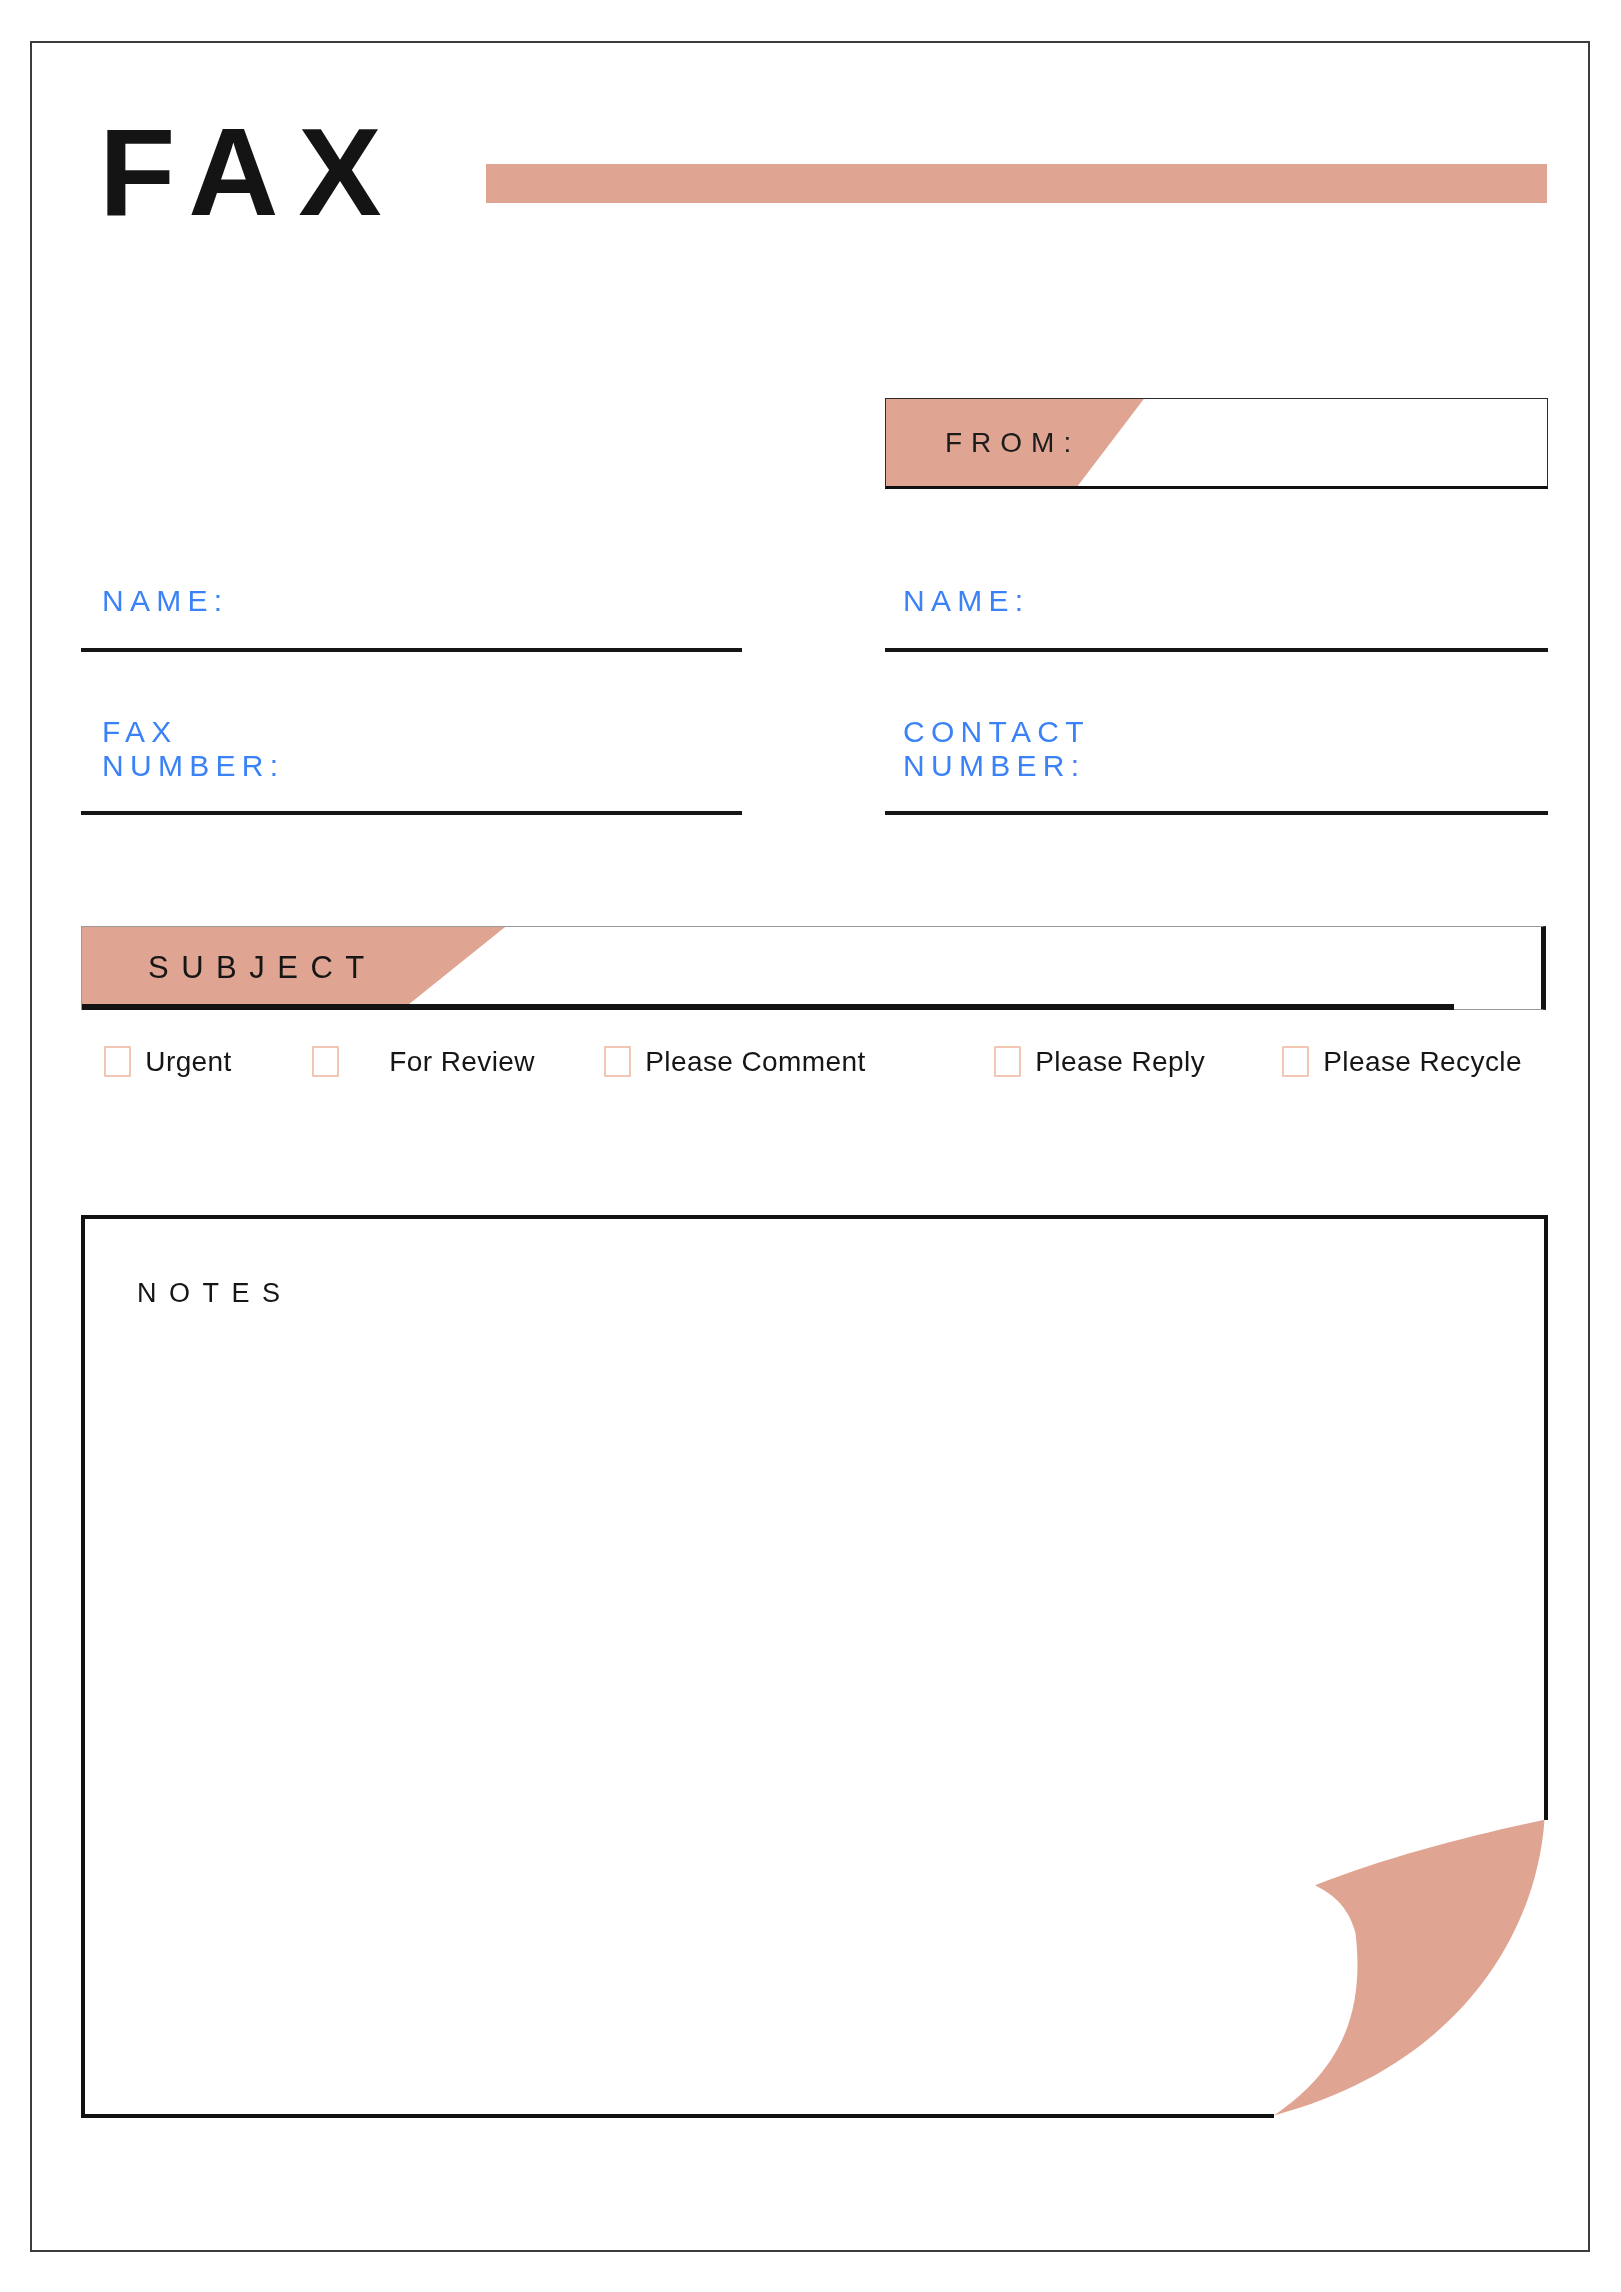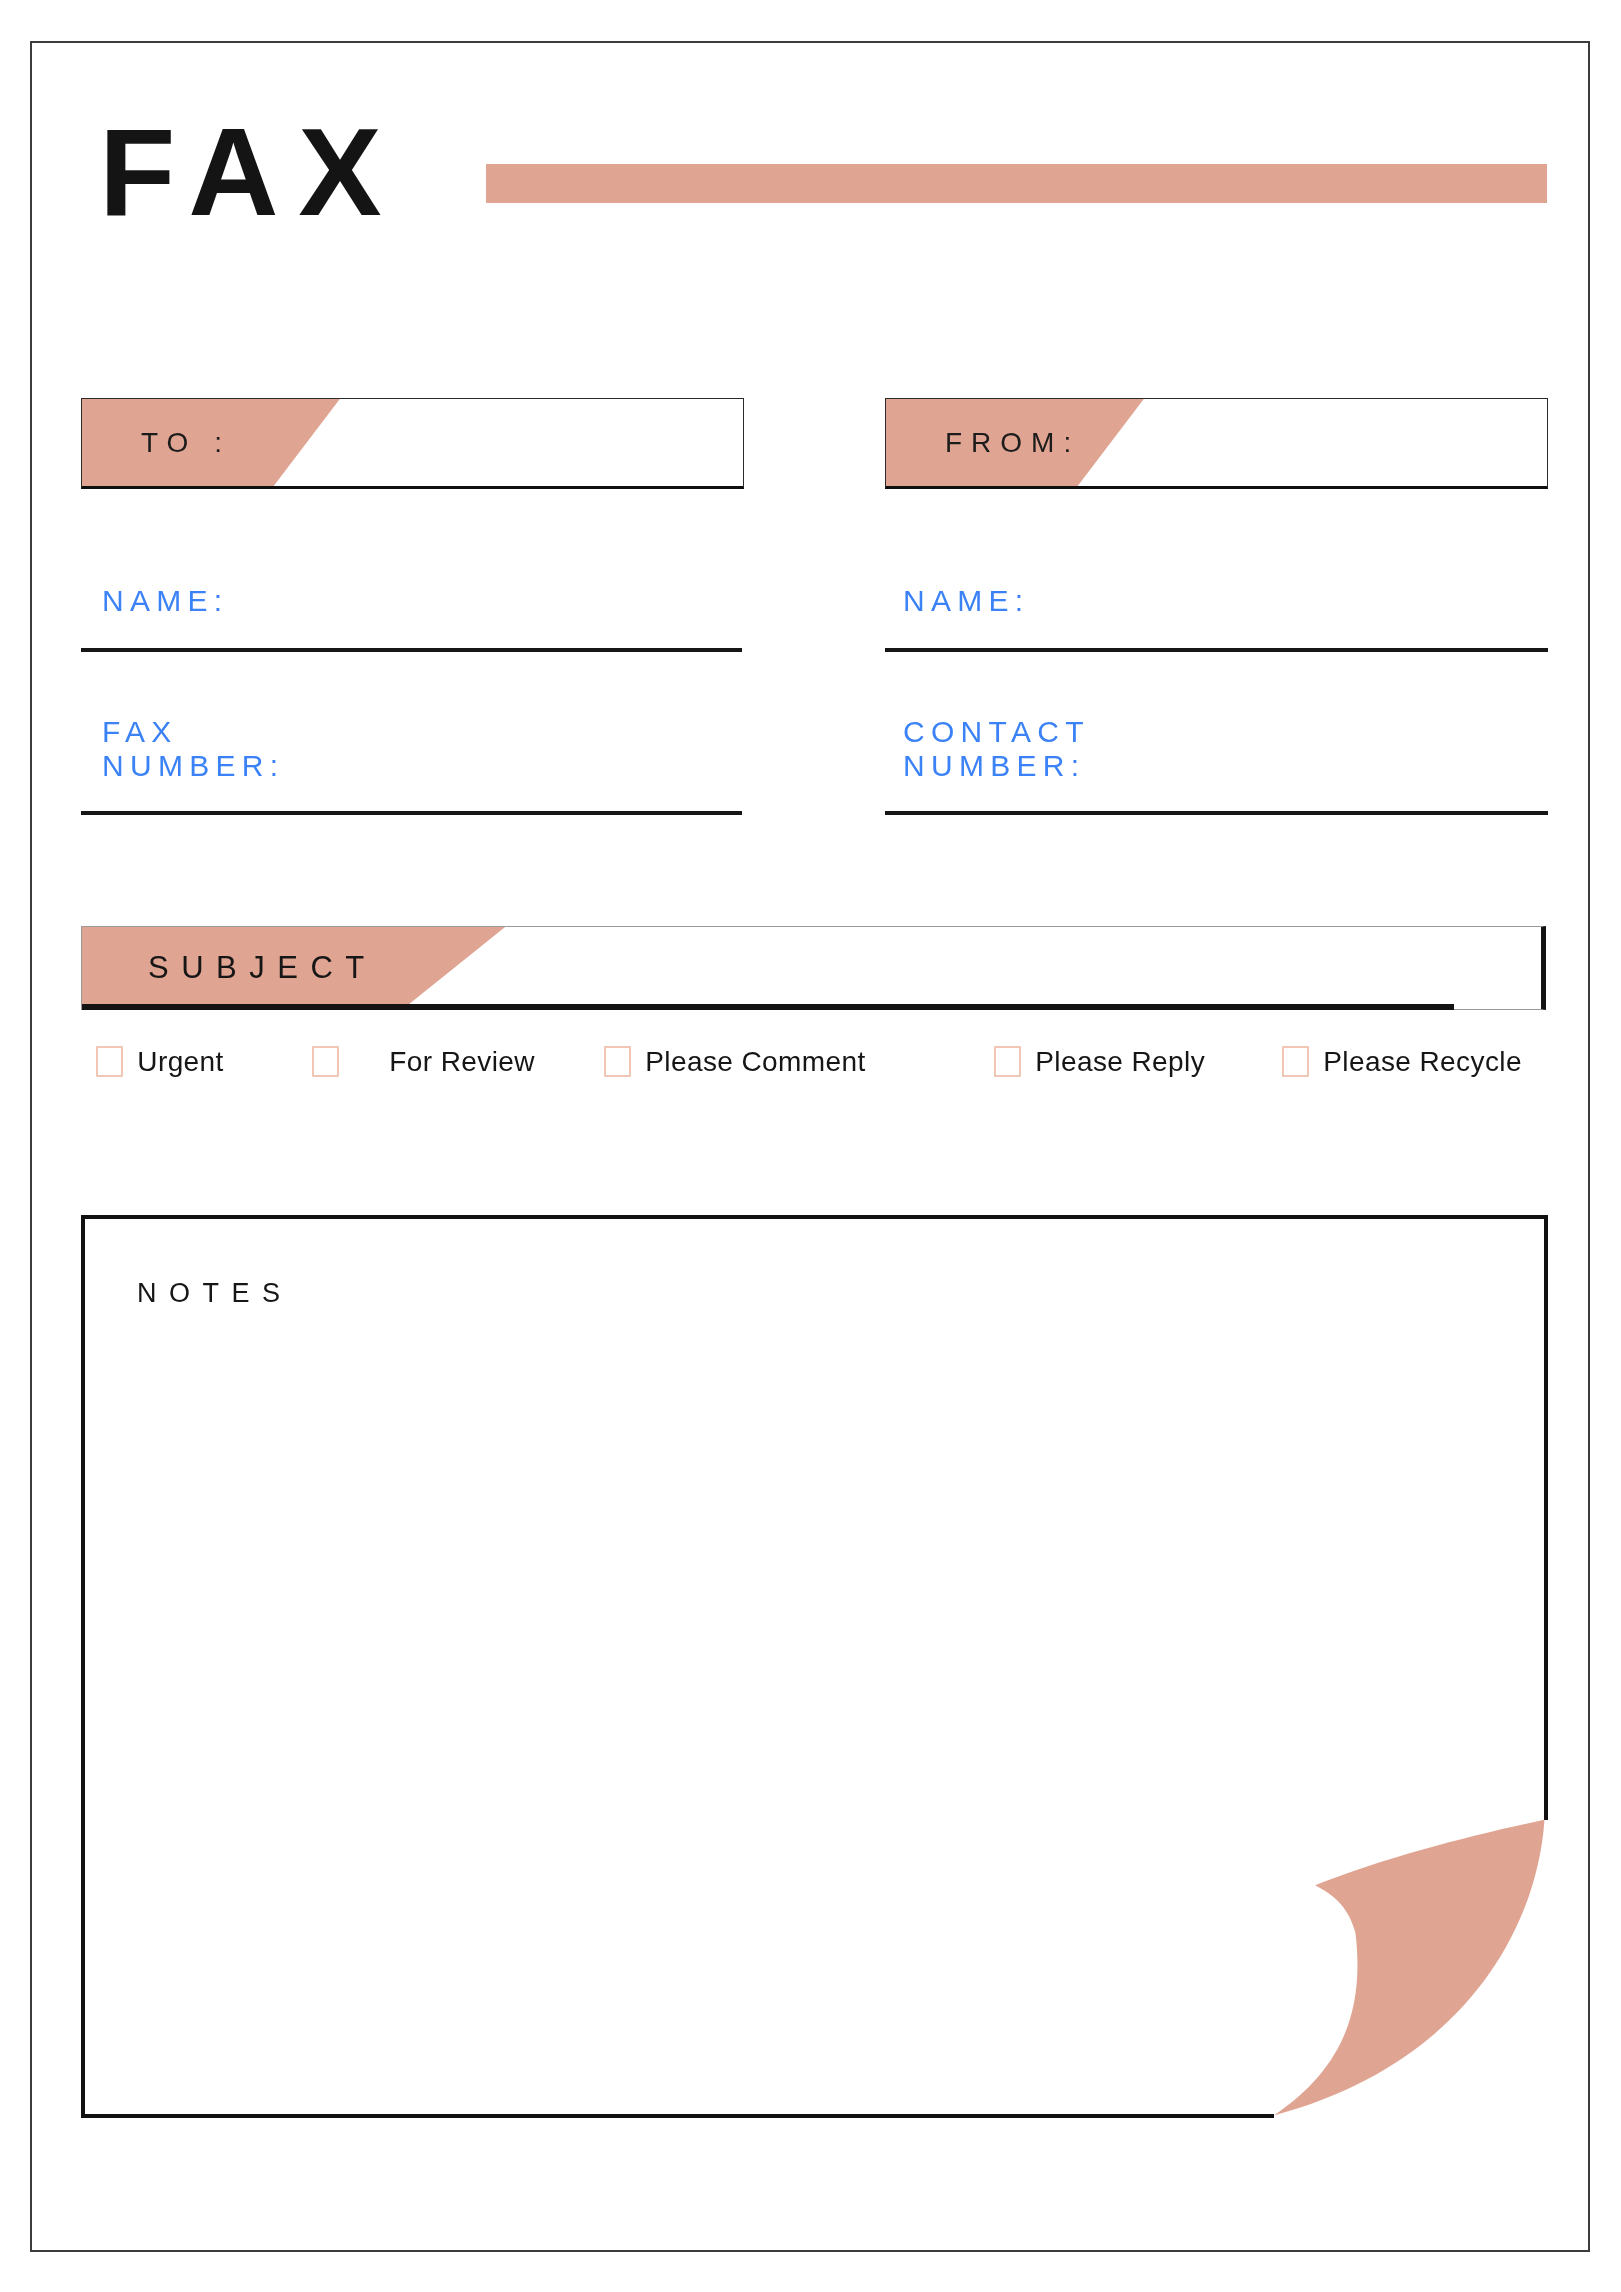--- a/index.html
+++ b/index.html
@@ -121,21 +121,21 @@
   .checkbox-row {
     position: absolute;
     left: 0; top: 1042px;
     width: 1622px; height: 39px;
   }
   .checkbox-item {
     position: absolute;
     top: 0; height: 39px;
     display: flex; align-items: center;
   }
-  .checkbox-item:nth-of-type(1) { left: 96px; }
+  .checkbox-item:nth-of-type(1) { left: 104px; }
   .checkbox-item:nth-of-type(2) { left: 312px; gap: 36px; }
   .checkbox-item:nth-of-type(3) { left: 604px; }
   .checkbox-item:nth-of-type(4) { left: 994px; }
   .checkbox-item:nth-of-type(5) { left: 1282px; }
   .checkbox-square {
     width: 23px; height: 27px;
     border: 2.7px solid #f1c6b5;
     border-radius: 0.9px;
     background: #ffffff;
     flex: 0 0 auto;
@@ -174,24 +174,20 @@
 </head>
 <body>
 
 <div class="page">
 
   <div class="page-border"></div>
 
   <h1 class="fax-title">FAX</h1>
   <div class="title-bar"></div>
 
-  <div class="label-box to-box">
-    <div class="slant-fill"></div>
-    <span class="box-label">TO :</span>
-  </div>
 
   <div class="label-box from-box">
     <div class="slant-fill"></div>
     <span class="box-label">FROM:</span>
   </div>
 
   <div class="field-label name-label-left">NAME:</div>
   <div class="field-line line-name-left"></div>
 
   <div class="field-label num-label-left">

